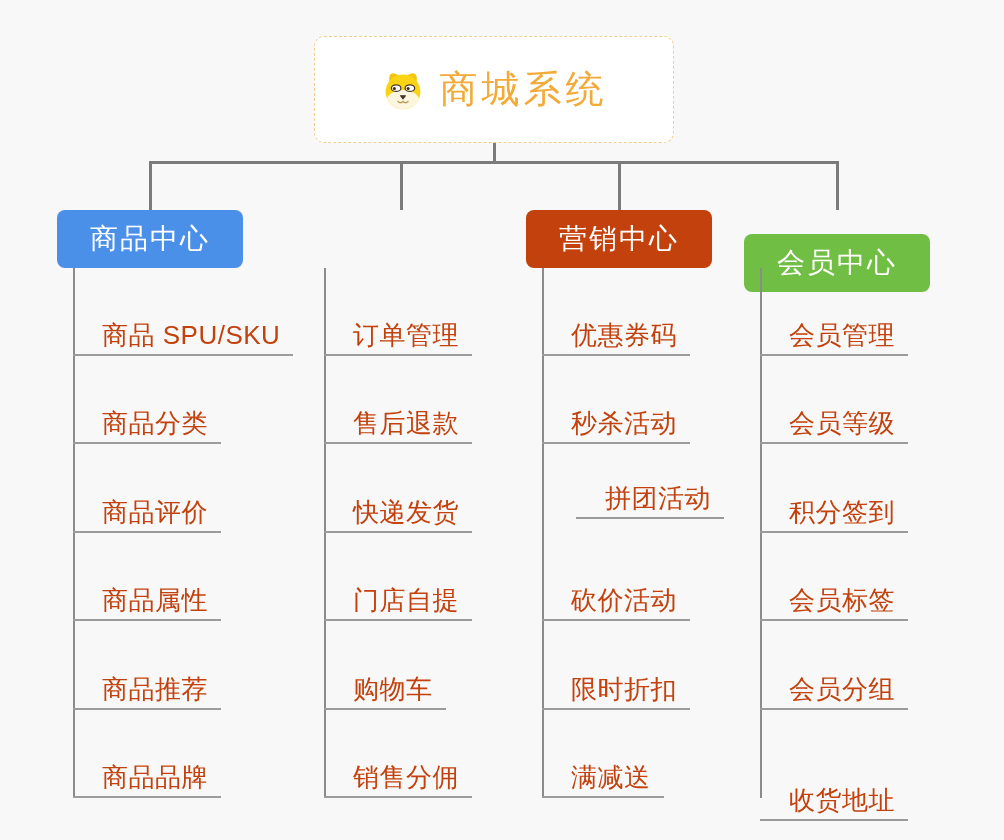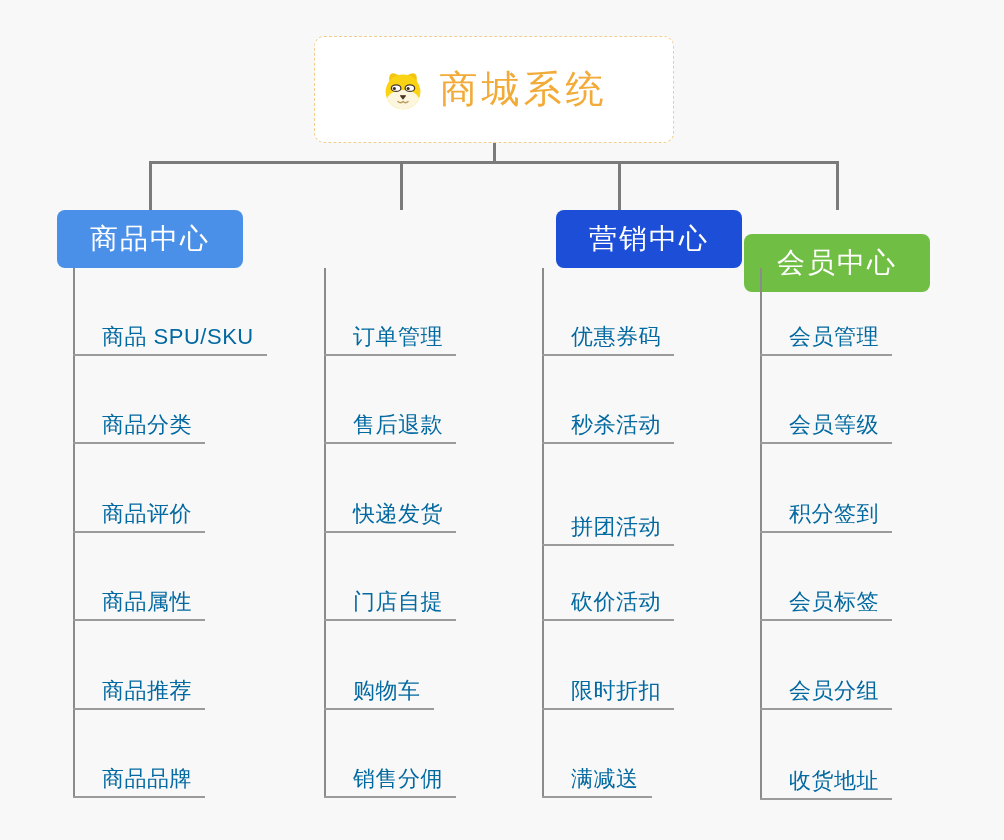--- a/index.html
+++ b/index.html
@@ -69,22 +69,22 @@
     position:absolute;
     left:16px;
     height:40px;
     box-sizing:border-box;
     display:flex;align-items:flex-end;
     padding:0 13px 6px 29px;
     border-bottom:2px solid #9b9b9b;
     white-space:nowrap;
   }
   .subtopic-label{
-    font-size:22px;
-    color:#0369a1;
+    font-size:26px;
+    color:#c2410c;
     line-height:1;
     letter-spacing:0.5px;
   }
 </style>
 </head>
 <body>
 
 <div id="canvas">
 
   <div class="root-node">
@@ -162,31 +162,31 @@
         </div>
         <div class="subtopic" style="top: 459.6px;">
           <span class="subtopic-label">购物车</span>
         </div>
         <div class="subtopic" style="top: 548px;">
           <span class="subtopic-label">销售分佣</span>
         </div>
       </div>
       <div class="branch-col" style="left: 526px;">
         <div class="drop"></div>
-        <div class="branch-box" style="background: #1d4ed8; margin-left: 30px;">
+        <div class="branch-box" style="background: #c2410c;">
           <span>营销中心</span>
         </div>
         <div class="trunk"></div>
         <div class="subtopic" style="top: 106px;">
           <span class="subtopic-label">优惠券码</span>
         </div>
         <div class="subtopic" style="top: 194.4px;">
           <span class="subtopic-label">秒杀活动</span>
         </div>
-        <div class="subtopic" style="top: 296px;">
+        <div class="subtopic" style="top: 269px; margin-left: 34px;">
           <span class="subtopic-label">拼团活动</span>
         </div>
         <div class="subtopic" style="top: 371.2px;">
           <span class="subtopic-label">砍价活动</span>
         </div>
         <div class="subtopic" style="top: 459.6px;">
           <span class="subtopic-label">限时折扣</span>
         </div>
         <div class="subtopic" style="top: 548px;">
           <span class="subtopic-label">满减送</span>
@@ -206,19 +206,19 @@
         </div>
         <div class="subtopic" style="top: 282.8px;">
           <span class="subtopic-label">积分签到</span>
         </div>
         <div class="subtopic" style="top: 371.2px;">
           <span class="subtopic-label">会员标签</span>
         </div>
         <div class="subtopic" style="top: 459.6px;">
           <span class="subtopic-label">会员分组</span>
         </div>
-        <div class="subtopic" style="top: 550px;">
+        <div class="subtopic" style="top: 571px;">
           <span class="subtopic-label">收货地址</span>
         </div>
       </div>
     </div>
 
 </div>
 
 </body></html>

